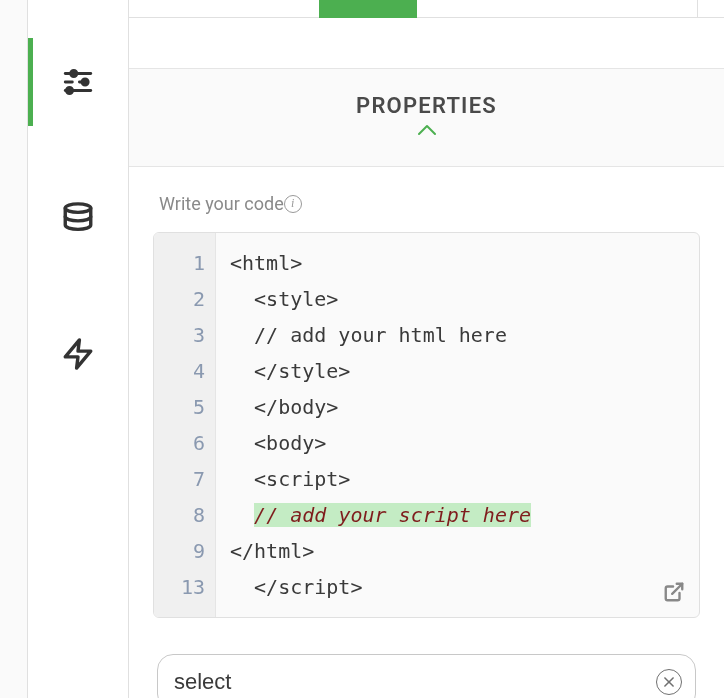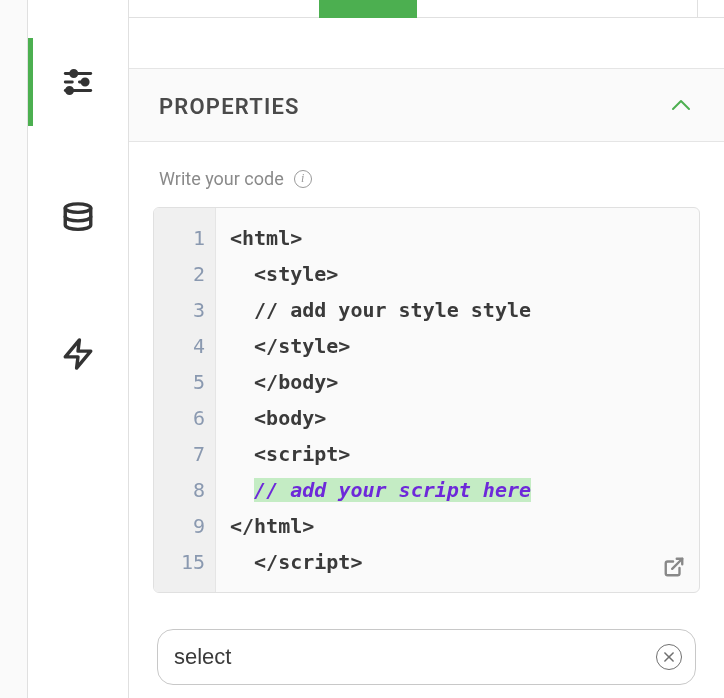--- a/index.html
+++ b/index.html
@@ -92,38 +92,38 @@
     .panel-header {
       display: flex;
       align-items: center;
       justify-content: space-between;
       padding: 24px 30px 22px 30px;
       border-top: 1px solid #e5e5e5;
       border-bottom: 1px solid #e5e5e5;
       background: #fafafa;
       margin-top: 50px;
       cursor: pointer;
+      flex-direction: column;
     }
     .panel-title {
       font-size: 22px;
       font-weight: 600;
       letter-spacing: 1.2px;
       color: #4a4a4a;
     }
     .chevron {
       width: 26px;
       height: 26px;
       display: flex;
       align-items: center;
       justify-content: center;
     }
     .subheader {
       display: flex;
       align-items: center;
-      gap: 10px;
       padding: 26px 30px 18px 30px;
     }
     .subheader-label {
       font-size: 18px;
       color: #8a8a8a;
     }
     .info-icon {
       width: 18px;
       height: 18px;
       border: 1.4px solid #999;
@@ -163,37 +163,36 @@
     }
     .gutter div { height: 36px; }
     .code-lines {
       padding: 12px 14px;
       flex: 1;
       color: #3a3a3a;
     }
     .code-lines div {
       height: 36px;
       white-space: pre;
-      font-weight: bold;
     }
     .open-external {
       position: absolute;
       right: 10px;
       bottom: 10px;
       width: 30px;
       height: 30px;
       display: flex;
       align-items: center;
       justify-content: center;
       cursor: pointer;
       color: #888;
     }
     .highlight-green {
       background: #c4ecc4;
-      color: #6d28d9;
+      color: #7f1d1d;
       font-style: italic;
     }
     .input-row {
       display: flex;
       align-items: center;
       padding: 18px 28px;
       gap: 36px;
     }
     .input-label {
       font-size: 18px;
@@ -293,26 +292,26 @@
           <div class="gutter">
               <div>1</div>
               <div>2</div>
               <div>3</div>
               <div>4</div>
               <div>5</div>
               <div>6</div>
               <div>7</div>
               <div>8</div>
               <div>9</div>
-              <div>15</div>
+              <div>13</div>
             </div>
           <div class="code-lines">
               <div>&lt;html&gt;</div>
               <div>  &lt;style&gt;</div>
-              <div>  // add your style style</div>
+              <div>  // add your html here</div>
               <div>  &lt;/style&gt;</div>
               <div>  &lt;/body&gt;</div>
               <div>  &lt;body&gt;</div>
               <div>  &lt;script&gt;</div>
               <div><span>  </span><span class="highlight-green">// add your script here</span></div>
               <div>&lt;/html&gt;</div>
               <div>  &lt;/script&gt;</div>
             </div>
         </div>
         <div class="open-external">

